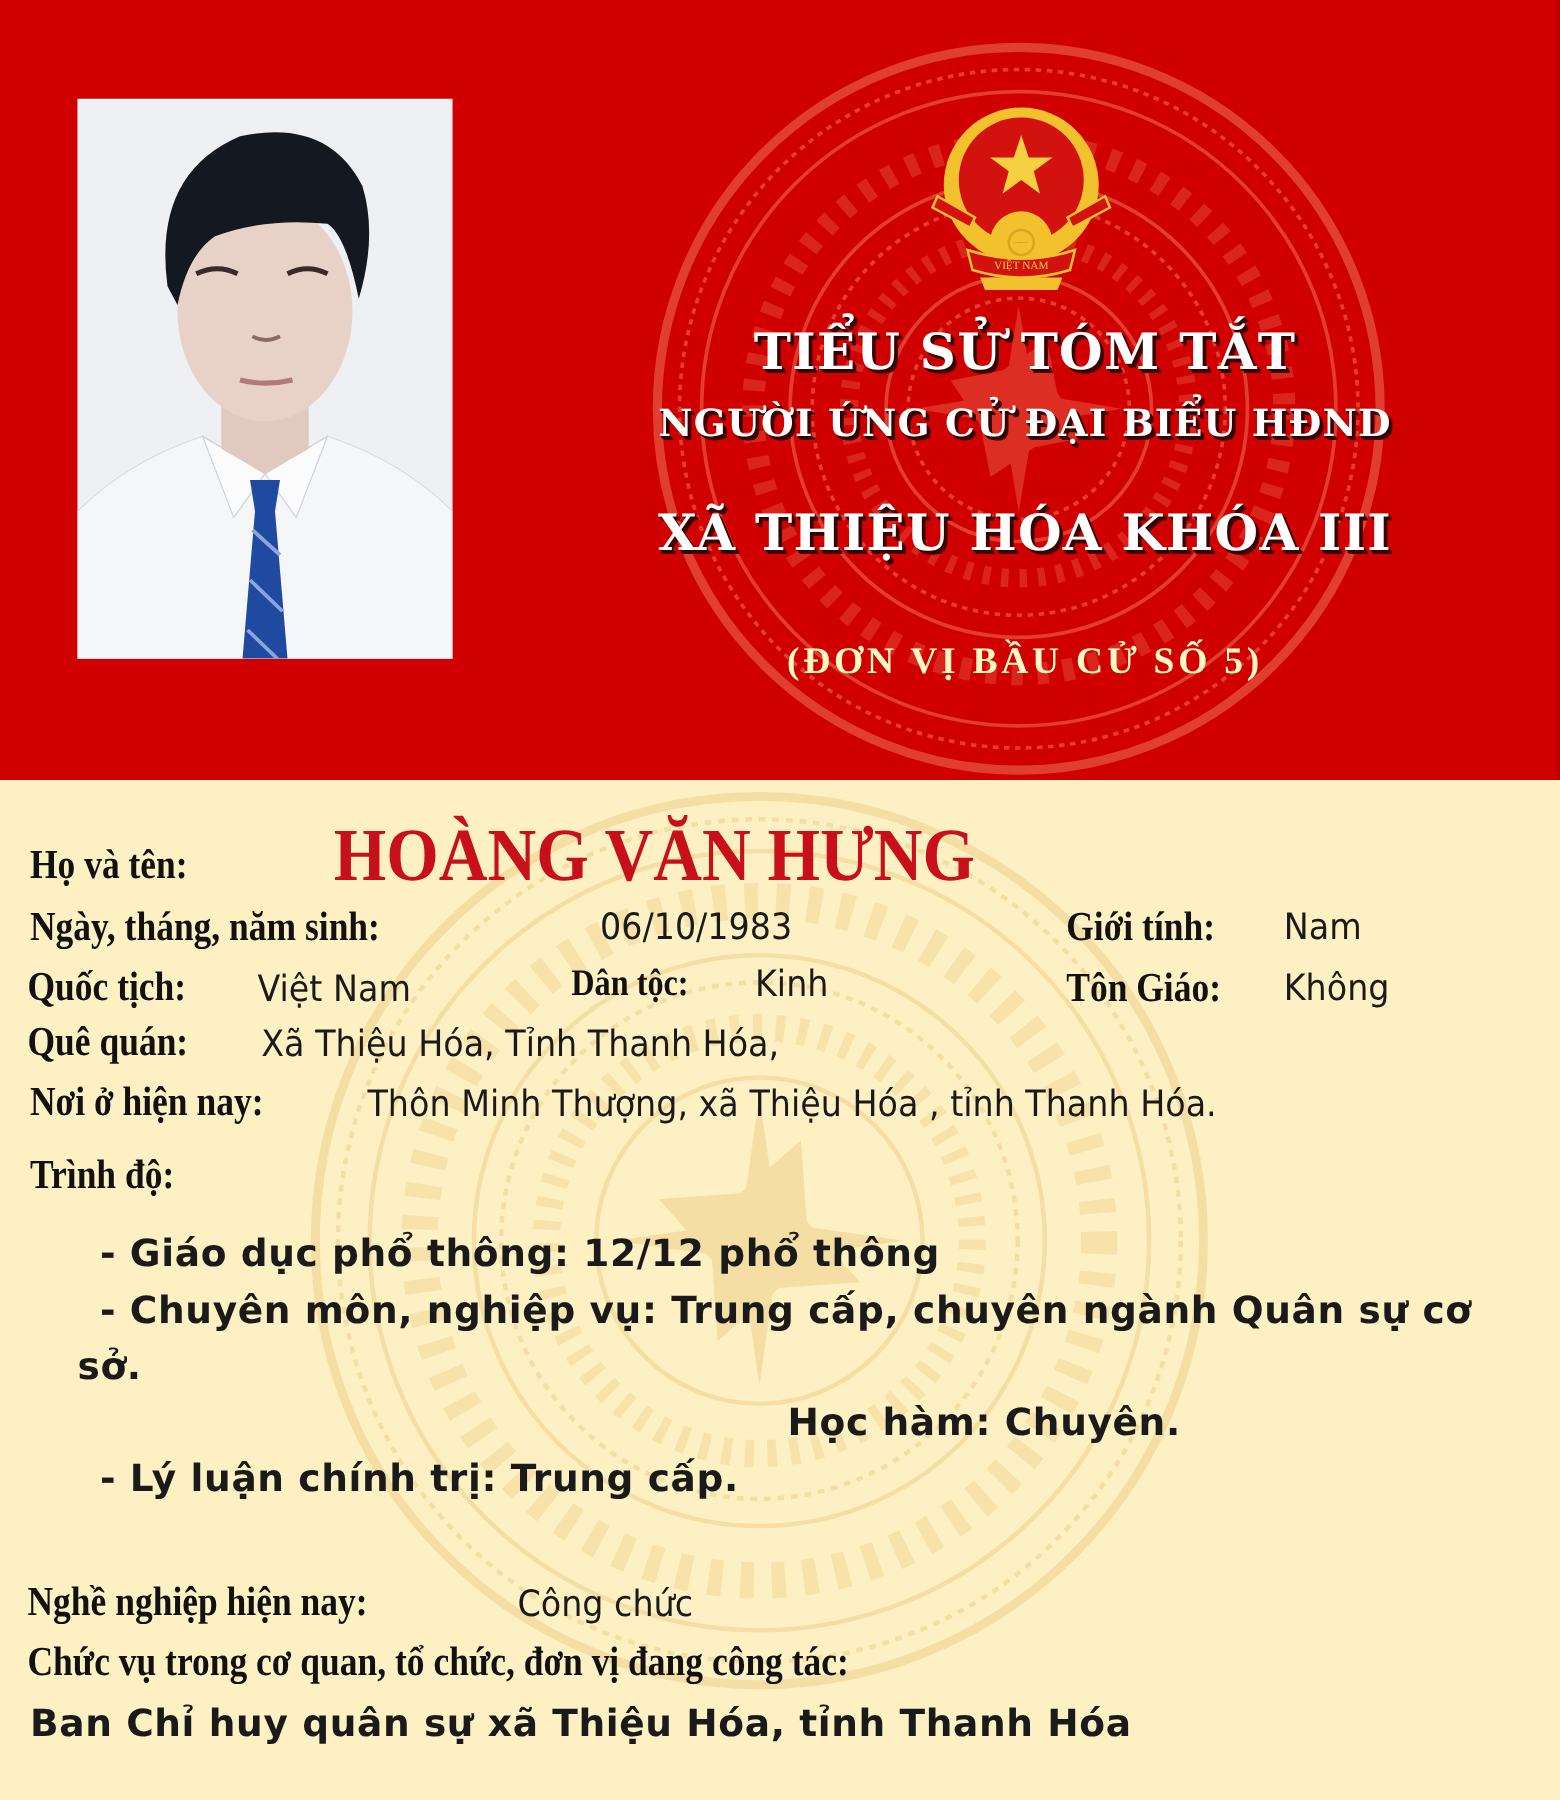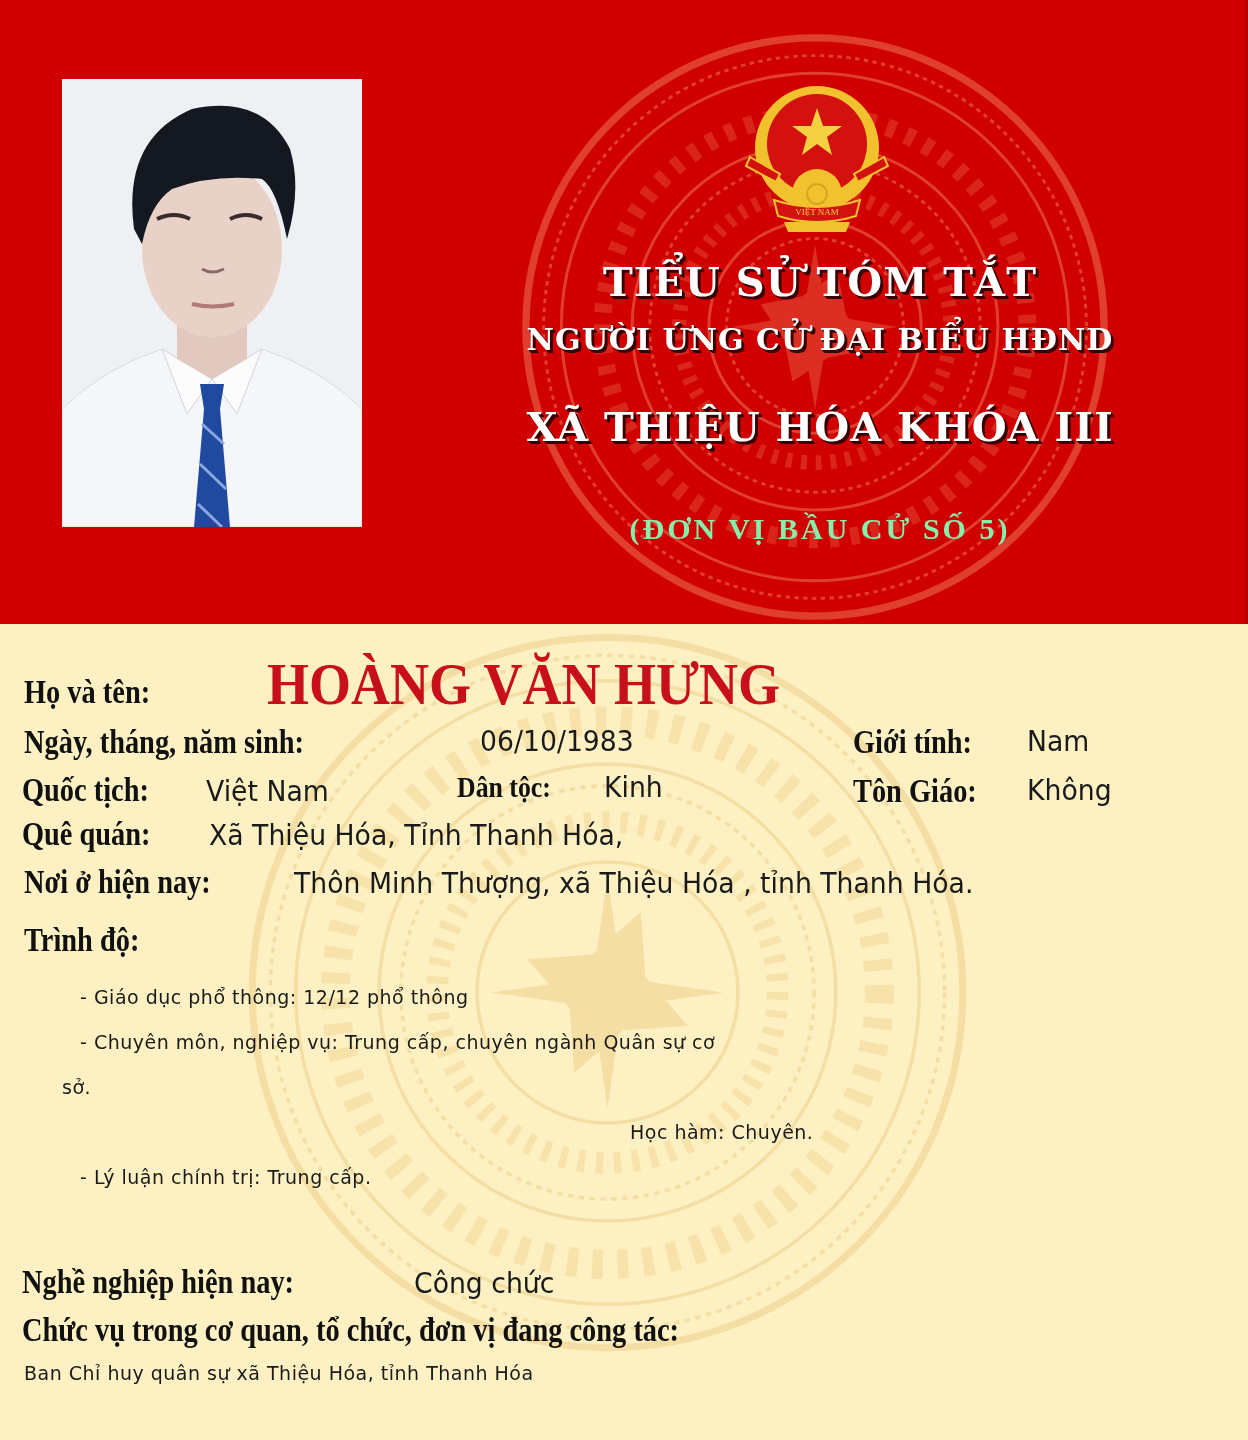--- a/index.html
+++ b/index.html
@@ -4,26 +4,26 @@
 <style>
   html,body{margin:0;padding:0;}
   body{width:1248px;height:1440px;overflow:hidden;position:relative;background:#fdf1c4;font-family:"DejaVu Sans",sans-serif;}
   .header{position:absolute;left:0;top:0;width:1248px;height:624px;background:#d00000;overflow:hidden;}
   .header::after{content:"";position:absolute;right:0;top:0;width:3px;height:624px;background:#b80000;}
   .drum-header{position:absolute;left:520px;top:32px;width:590px;height:590px;}
   .photo{position:absolute;left:62px;top:79px;width:300px;height:448px;background:#eef0f3;overflow:hidden;}
   .emblem{position:absolute;left:740px;top:82px;width:154px;height:154px;}
   .title{position:absolute;left:420px;width:800px;text-align:center;color:#fff;font-family:"DejaVu Serif",serif;font-weight:bold;font-size:40px;letter-spacing:1px;text-shadow:3px 3px 0 #3a0000,2px 2px 0 #3a0000,1px 1px 0 #3a0000;white-space:nowrap;line-height:1;}
   .title.l1{top:262px;} .title.l2{top:325px;font-size:30px;} .title.l3{top:387px;margin-top:20px;} .title.l4{top:450px;}
-  .subtitle{position:absolute;left:420px;width:800px;top:512px;text-align:center;color:#86efac;font-family:"Liberation Serif",serif;font-weight:bold;font-size:30px;letter-spacing:3px;white-space:nowrap;}
+  .subtitle{position:absolute;left:420px;width:800px;top:512px;text-align:center;color:#fef9c3;font-family:"Liberation Serif",serif;font-weight:bold;font-size:30px;letter-spacing:3px;white-space:nowrap;}
   .body{position:absolute;left:0;top:624px;width:1248px;height:816px;overflow:hidden;}
   .drum-body{position:absolute;left:245px;top:6px;width:725px;height:725px;opacity:0.55;}
   .lbl{position:absolute;font-family:"Liberation Serif",serif;font-weight:bold;font-size:33px;color:#111;white-space:nowrap;transform-origin:left top;transform:scaleX(0.86);}
   .val{position:absolute;font-family:"DejaVu Sans",sans-serif;font-size:29px;color:#1a1a1a;white-space:nowrap;transform-origin:left top;transform:scaleX(0.92);}
-  .val.wide{transform:scaleX(1.0);font-size:19px;letter-spacing:0.5px;}
+  .val.wide{transform:scaleX(1.0);font-size:30px;letter-spacing:0.5px;font-weight:bold;}
   .name{position:absolute;left:267px;top:26px;font-family:"Liberation Serif",serif;font-weight:bold;font-size:60px;color:#c8101a;white-space:nowrap;transform-origin:left top;transform:scaleX(0.9);}
 </style>
 </head>
 <body>
 
 <div class="header">
 
   <svg class="drum-header" viewBox="0 0 200 200">
     <g fill="none" stroke="#e6543f" opacity="0.75">
       <circle cx="100" cy="100" r="98" stroke-width="2.5"></circle>

